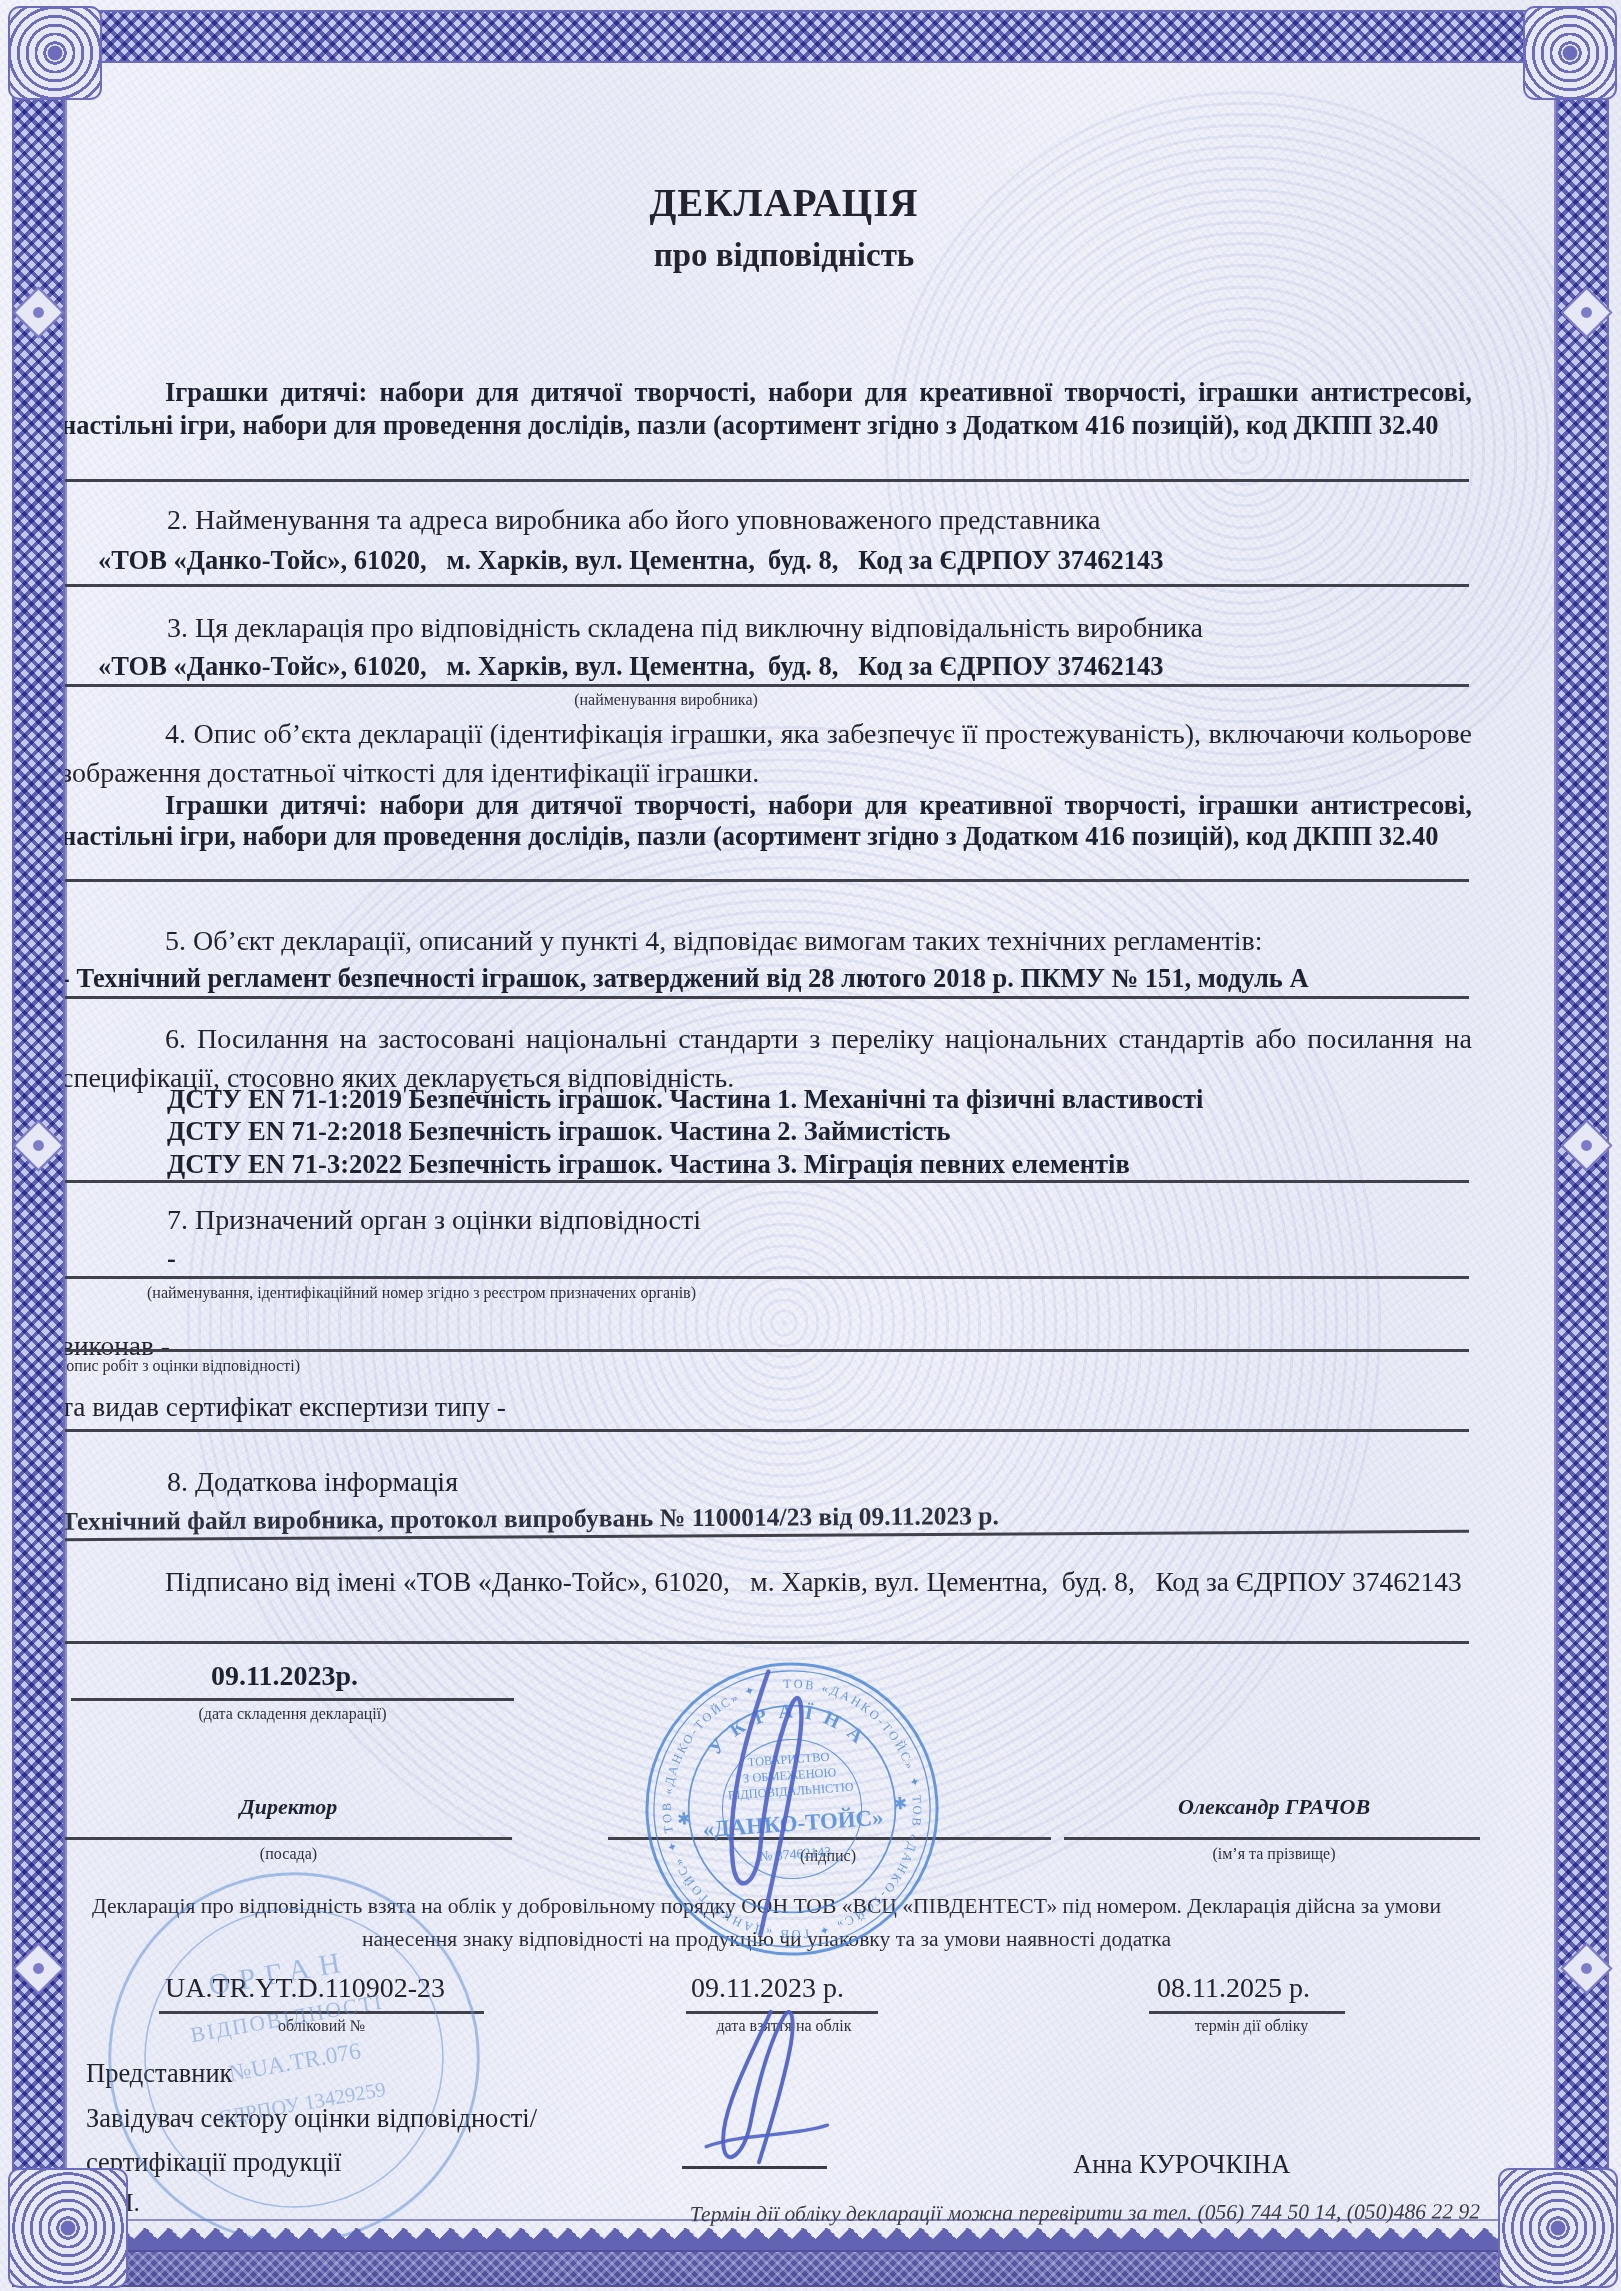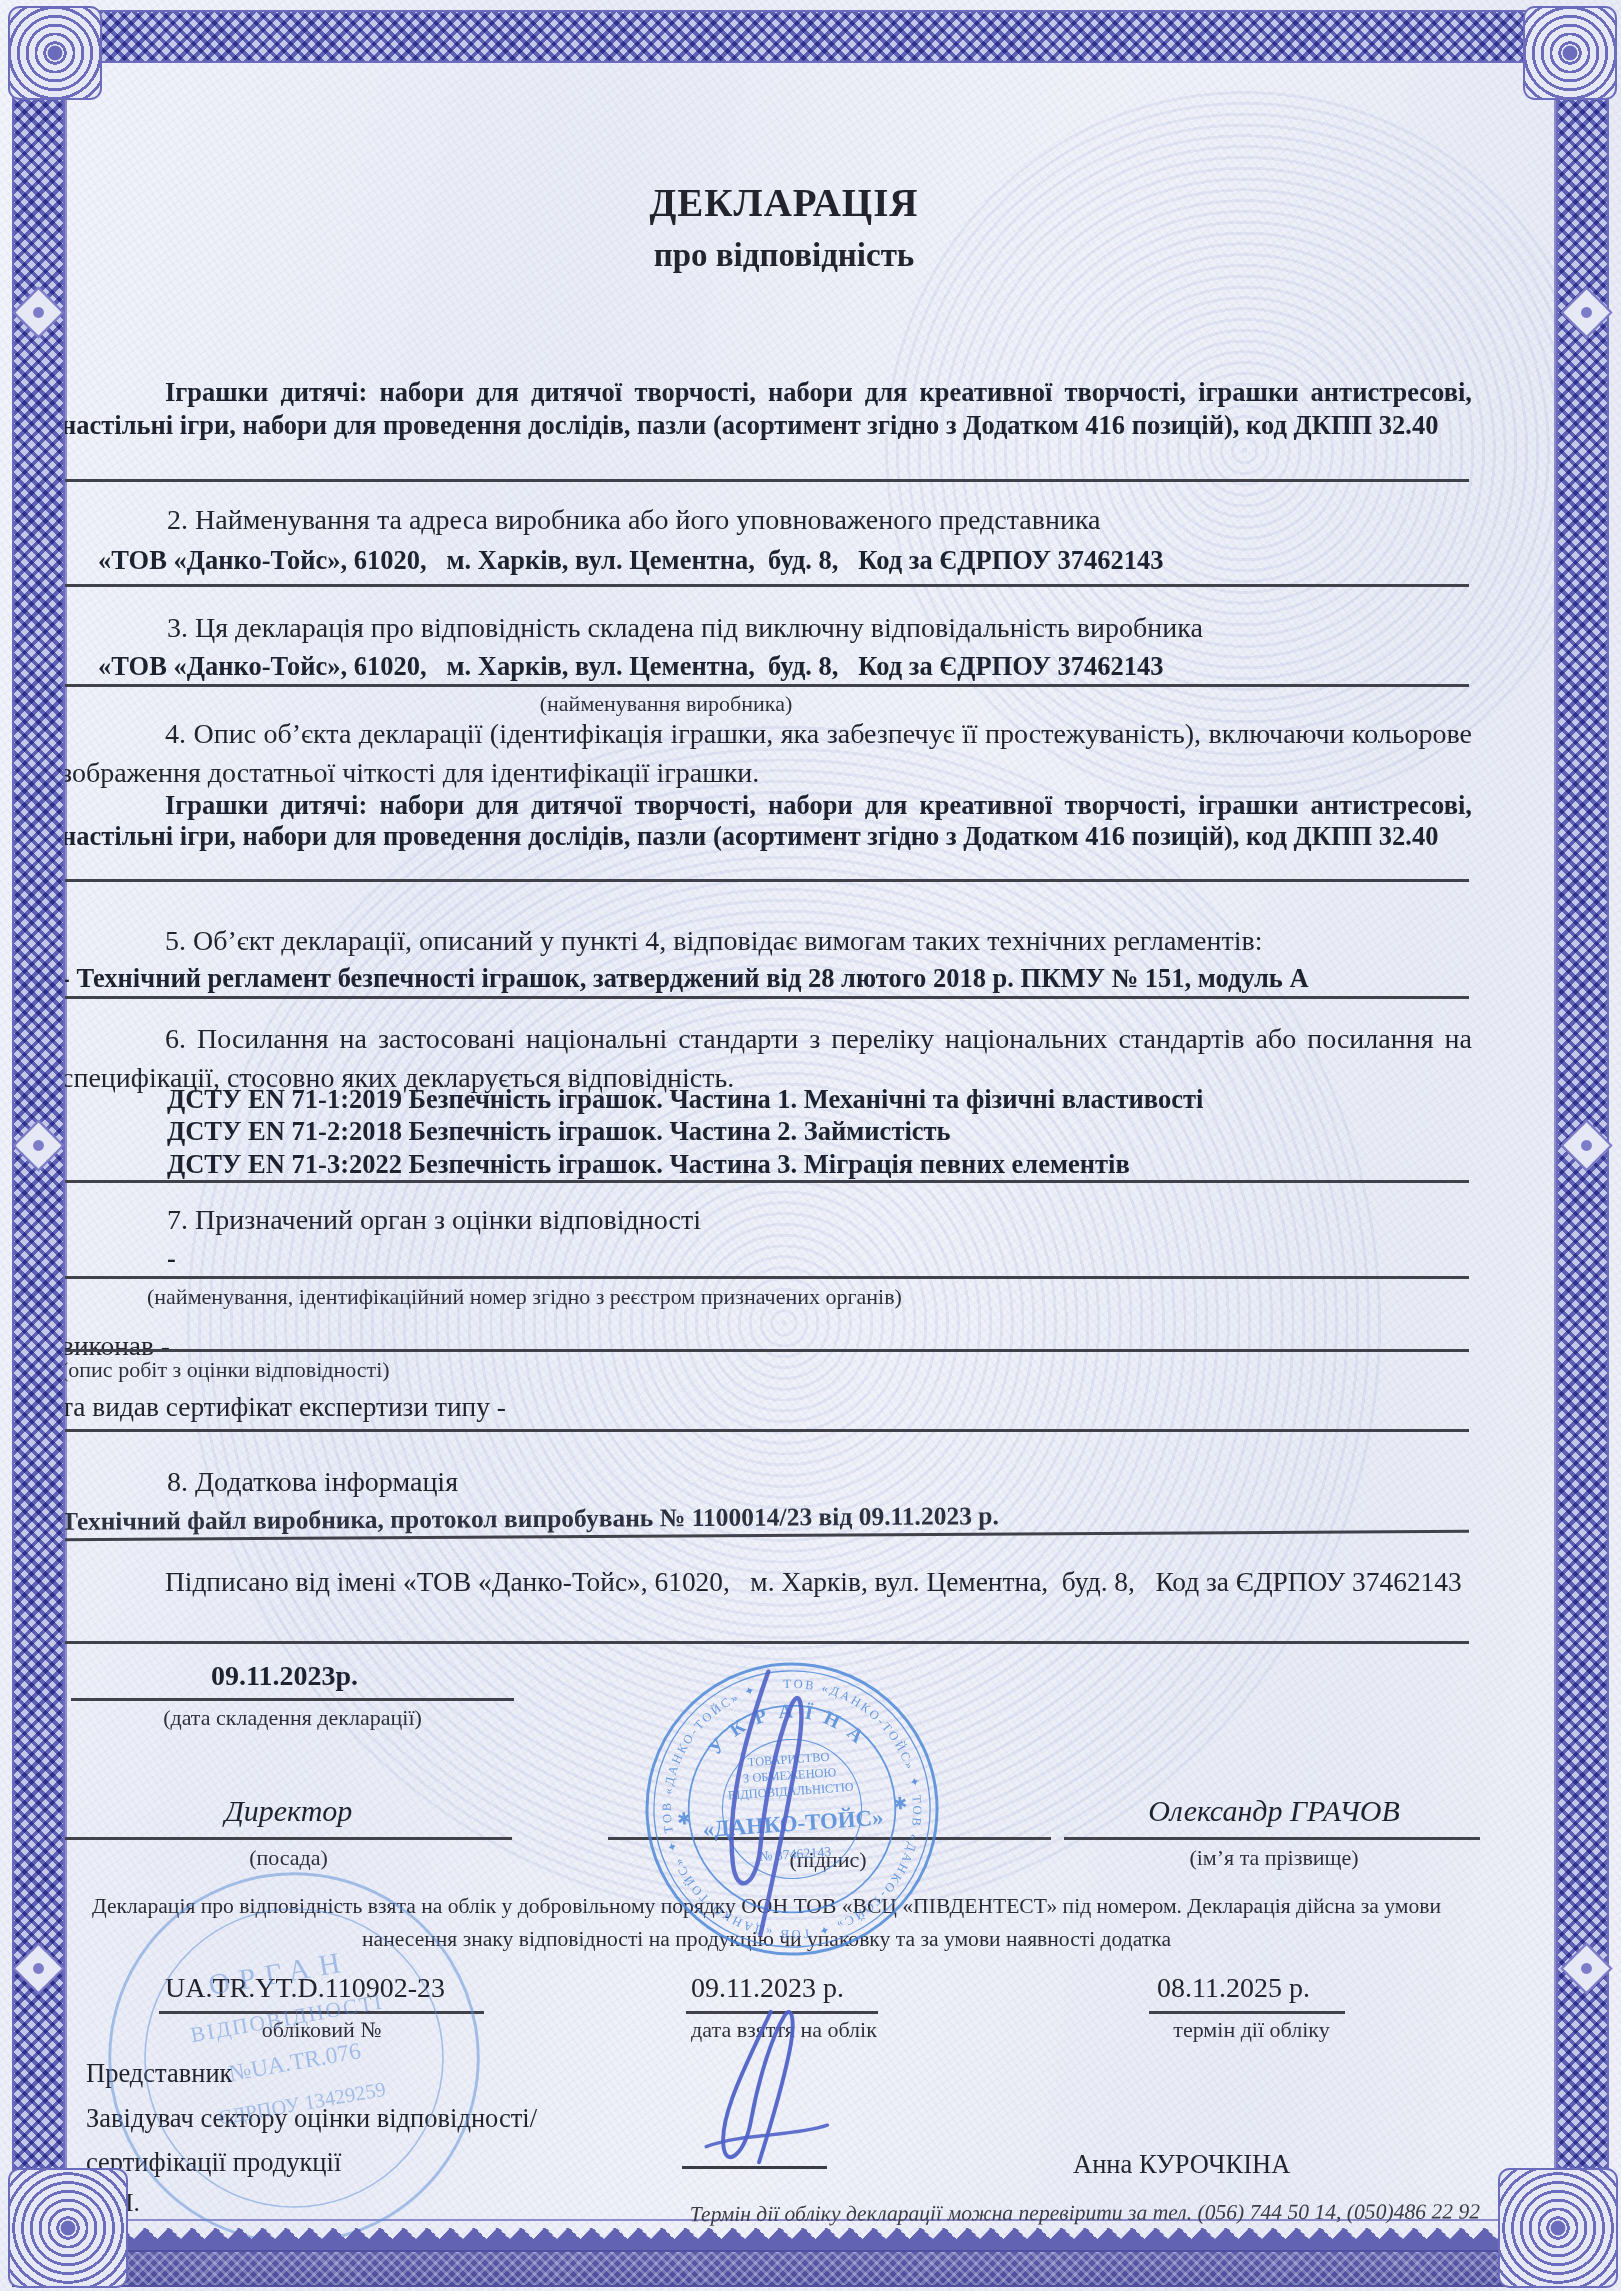--- a/index.html
+++ b/index.html
@@ -9,22 +9,22 @@
   .page::before{content:"";position:absolute;inset:0;pointer-events:none;
         background:repeating-linear-gradient(55deg,rgba(150,160,210,.07) 0 2px,transparent 2px 5.9px),
                    repeating-linear-gradient(-35deg,rgba(150,160,210,.06) 0 2px,transparent 2px 6.9px);}
   .abs{position:absolute;}
   .wm{position:absolute;border-radius:50%;z-index:1;pointer-events:none;
       background:repeating-radial-gradient(circle closest-side,rgba(122,138,198,.12) 0 2.9px,rgba(122,138,198,0) 2.9px 10.8px);}
   .h{font-size:28px;color:#23232e;z-index:2;}
   .b{font-weight:bold;font-size:26.5px;color:#1d2230;z-index:2;}
   .just{text-align:justify;}
   .rule{position:absolute;height:2.9px;background:#41414b;z-index:2;}
-  .cap{position:absolute;font-size:22px;color:#2e2e3a;z-index:2;}
-  .sigtxt{font-style:italic;font-weight:normal;font-size:30px;color:#1d2230;text-align:center;z-index:2;}
+  .cap{position:absolute;font-size:16px;color:#2e2e3a;z-index:2;}
+  .sigtxt{font-style:italic;font-weight:bold;font-size:22px;color:#1d2230;text-align:center;z-index:2;}
   
   .band{position:absolute;z-index:5;
       background:repeating-linear-gradient(45deg,#6c6cbc 0 3.9px,#dfe2f3 3.9px 9.8px),
                  repeating-linear-gradient(-45deg,#6c6cbc 0 3.9px,#dfe2f3 3.9px 9.8px);
       background-blend-mode:multiply;border:2px solid #6c6cbc;}
   .band-top{left:11.8px;right:11.8px;top:9.8px;height:49px;}
   .band-left{left:11.8px;top:9.8px;bottom:9.8px;width:49px;}
   .band-right{right:11.8px;top:9.8px;bottom:9.8px;width:49px;}
   .band-bottom{left:11.8px;right:11.8px;top:2250px;height:33px;
       background:repeating-linear-gradient(45deg,rgba(235,238,250,.28) 0 2.9px,transparent 2.9px 7.8px),

